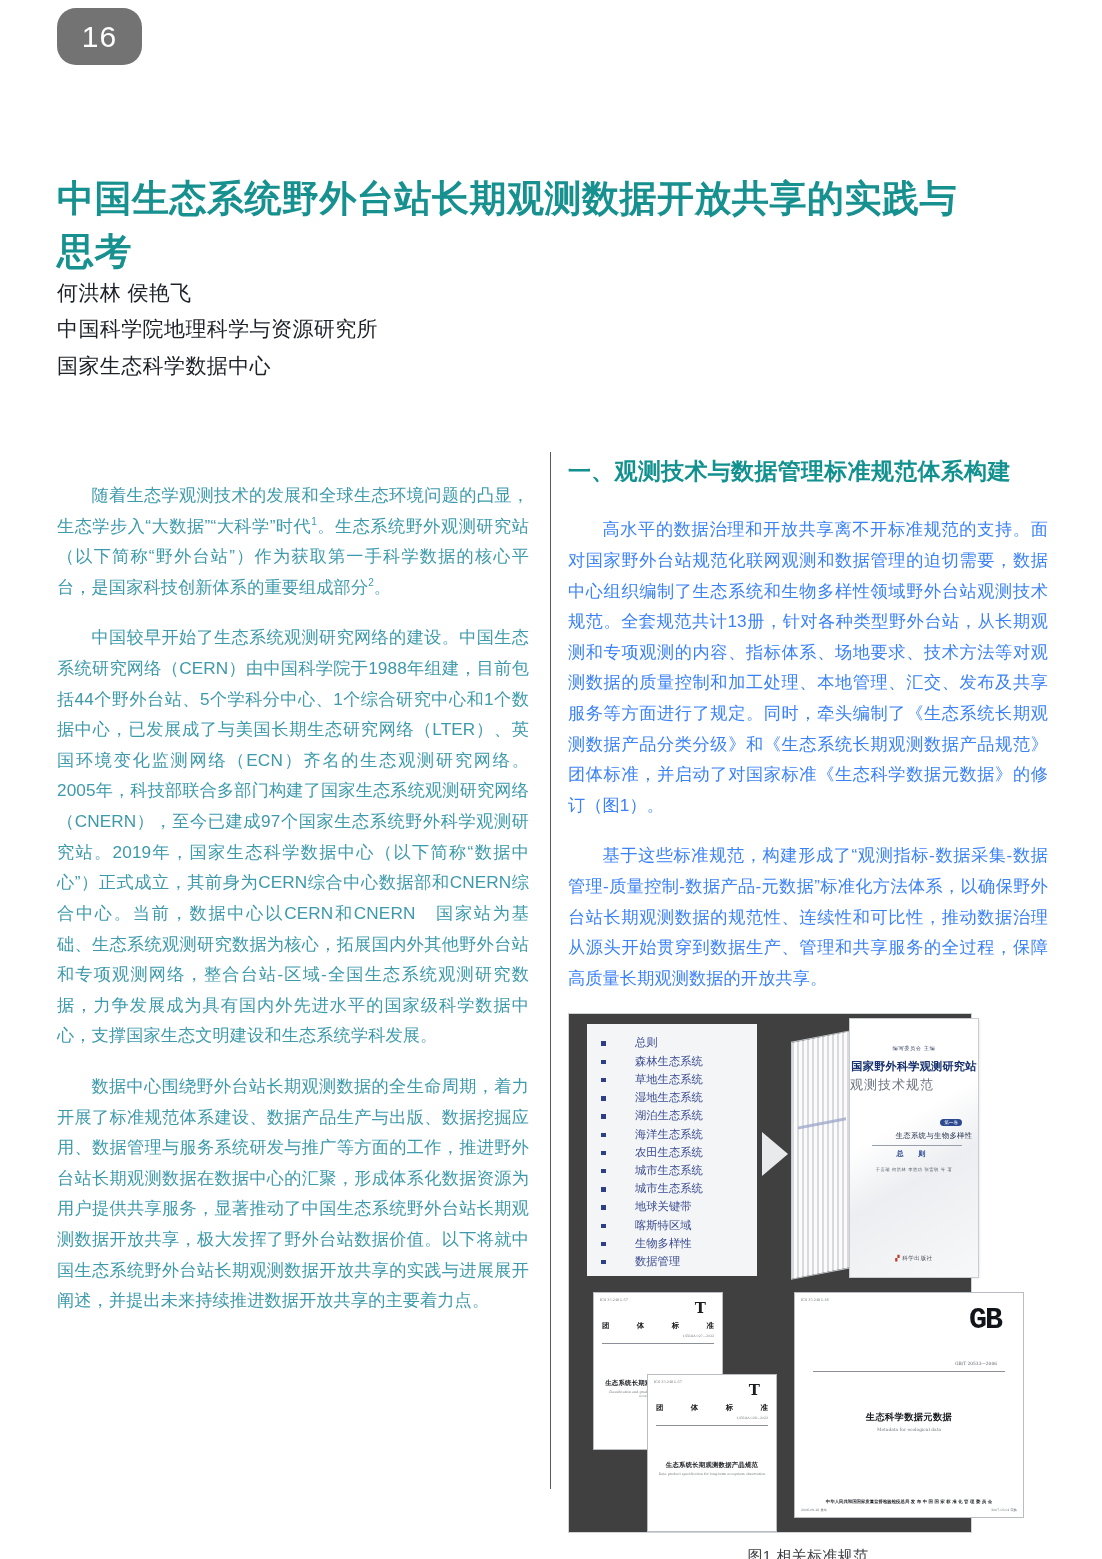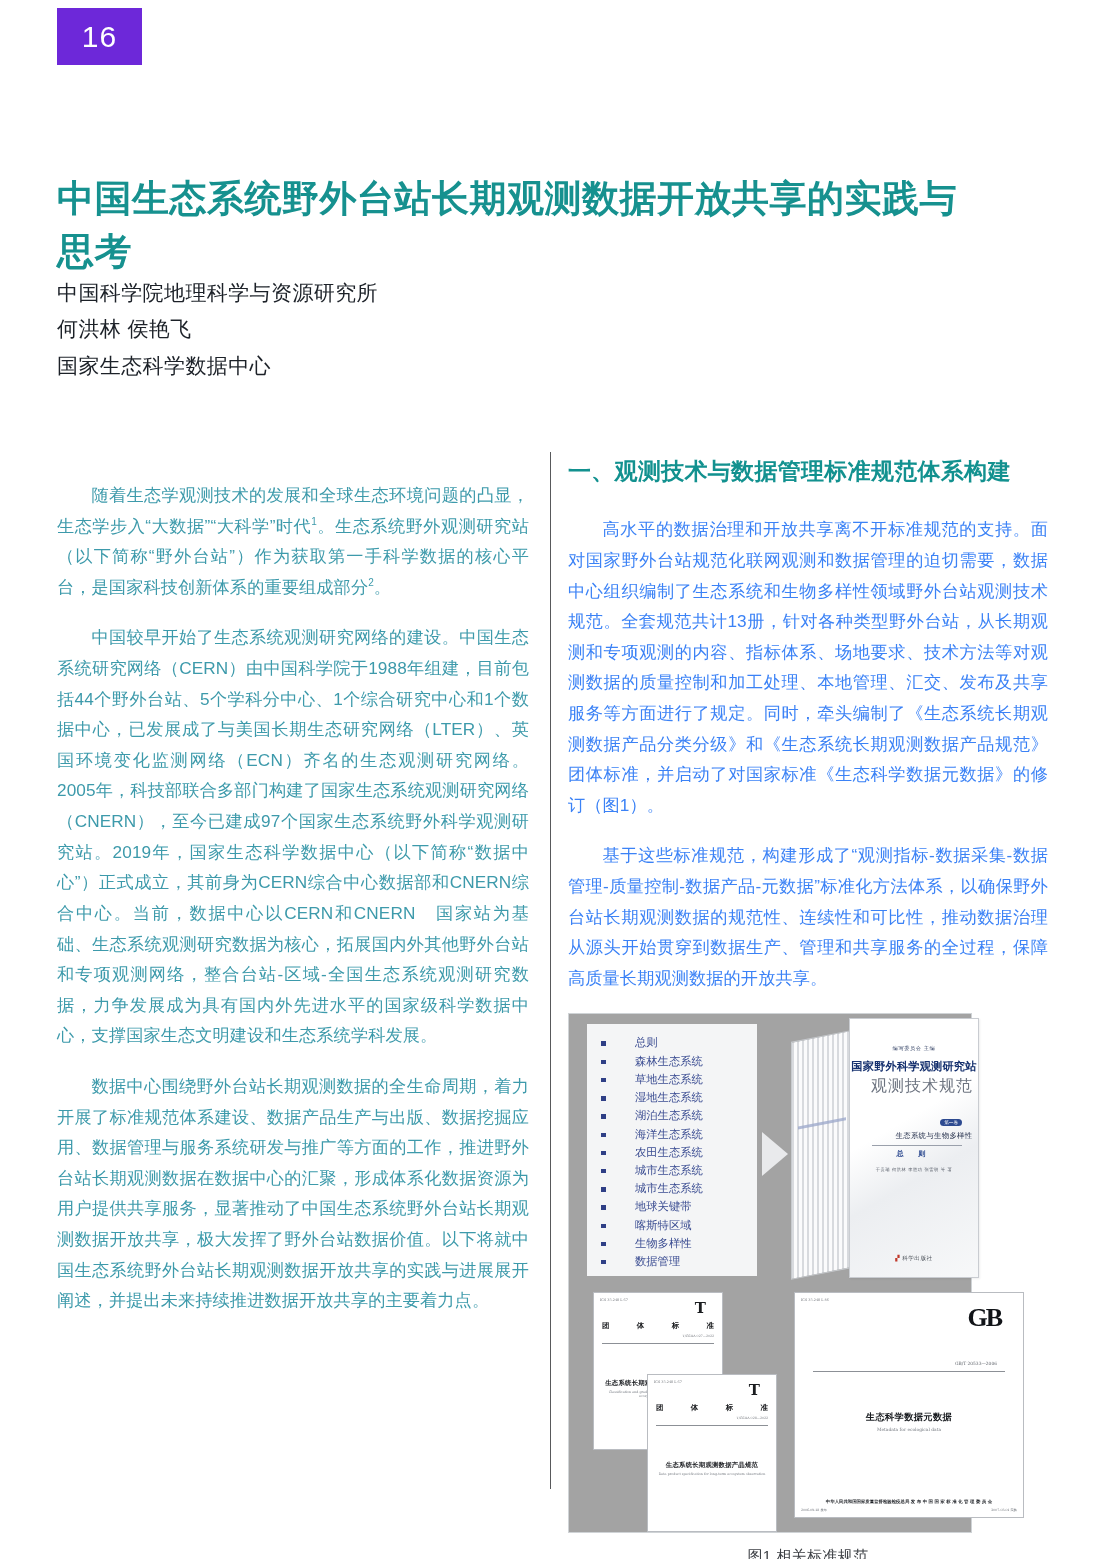--- a/index.html
+++ b/index.html
@@ -17,28 +17,29 @@
     background: #fff;
   }
 
   
   .page-num-badge {
     position: absolute;
     left: 57px;
     top: 8px;
     width: 85px;
     height: 57px;
-    background: #6d28d9;
+    background: #737373;
     color: #ffffff;
     font-size: 30px;
     font-weight: 300;
     display: flex;
     align-items: center;
     justify-content: center;
     letter-spacing: 1px;
+    border-radius: 19px;
   }
 
   
   .title {
     position: absolute;
     left: 57px;
     top: 133px;
     width: 900px;
     color: #16918f;
     font-size: 37px;
@@ -110,21 +111,21 @@
     letter-spacing: 0.1px;
   }
 
   
   .figure-box {
     position: relative;
     margin-top: 10px;
     width: 404px;
     height: 520px;
     border: 1px solid #cfd3d6;
-    background: #a3a3a3;
+    background: #404040;
   }
   .fig-top {
     position: relative;
     height: 272px;
   }
   .fig-list {
     position: absolute;
     left: 18px;
     top: 10px;
     width: 170px;
@@ -203,22 +204,22 @@
   .bf-editor {
     position: absolute; top: 26px; left: 0; right: 0;
     text-align: center; font-size: 5.2px; color: #3c4a6b; letter-spacing: .6px;
   }
   .bf-title {
     position: absolute; top: 40px; left: 0; right: 0;
     text-align: center; font-size: 11.2px; font-weight: bold;
     color: #15306e; letter-spacing: .2px;
   }
   .bf-sub {
-    position: absolute; top: 57px; left: 16px; right: 0;
-    text-align: center; font-size: 16px; color: #6d7480; letter-spacing: 1px;
+    position: absolute; top: 57px; left: 0; right: 0;
+    font-size: 13px; color: #6d7480; letter-spacing: 1px;
   }
   .bf-vol {
     position: absolute; top: 100px; right: 16px;
     font-size: 4.6px; color: #fff; background: #2d4a90;
     border-radius: 5px; padding: 1px 4px;
   }
   .bf-series {
     position: absolute; top: 112px; left: 0; right: 0;
     text-align: center; font-size: 7.4px; color: #2a3550; letter-spacing: .3px; padding-left: 40px;
   }
@@ -264,22 +265,22 @@
               font-size: 6.4px; font-weight: bold; color: #1a1c20; letter-spacing: .2px; }
   .s-en     { position: absolute; top: 97px; left: 6px; right: 6px; text-align: center;
               font-size: 3.3px; color: #787d84; }
   .s-foot   { position: absolute; bottom: 5px; left: 6px; right: 6px; display: flex;
               justify-content: space-between; font-size: 3.2px; color: #5f646b; }
   .s-issuer { position: absolute; bottom: 12px; left: 0; right: 0; text-align: center;
               font-size: 4.4px; color: #1e2126; line-height: 1.45; font-weight: bold; }
 
   .gb-logo {
     position: absolute; top: 12px; right: 22px;
-    font-size: 26px; font-weight: bold; color: #111418;
-    font-family: Liberation Serif, serif; line-height: 1; letter-spacing: -2px;
+    font-size: 30px; font-weight: bold; color: #111418;
+    font-family: Liberation Mono, monospace; line-height: 1; letter-spacing: -2px;
   }
   .gb-title {
     position: absolute; top: 48px; left: 0; right: 0; text-align: center;
     font-size: 14px; font-weight: bold; color: #15181c; letter-spacing: 3px;
   }
   .gb-no { position: absolute; top: 68px; right: 26px; font-size: 4.4px; color: #5e636a; }
   .gb-rule { position: absolute; top: 78px; left: 18px; right: 18px; height: 1px; background: #8c9096; }
   .gb-name { position: absolute; top: 118px; left: 0; right: 0; text-align: center;
              font-size: 9.2px; font-weight: bold; color: #171a1e; letter-spacing: .4px; }
   .gb-en   { position: absolute; top: 134px; left: 0; right: 0; text-align: center;
@@ -297,22 +298,22 @@
 </head>
 <body>
 
 <div class="page">
 
   <div class="page-num-badge">16</div>
 
   <h1 class="title">中国生态系统野外台站长期观测数据开放共享的实践与思考</h1>
 
   <div class="byline">
+    <div>何洪林  侯艳飞</div>
     <div>中国科学院地理科学与资源研究所</div>
-    <div>何洪林  侯艳飞</div>
     <div>国家生态科学数据中心</div>
   </div>
 
   <div class="divider"></div>
 
   <div class="col-left">
     <p class="p-teal">
       随着生态学观测技术的发展和全球生态环境问题的凸显，生态学步入“大数据”“大科学”时代<sup>1</sup>。生态系统野外观测研究站（以下简称“野外台站”）作为获取第一手科学数据的核心平台，是国家科技创新体系的重要组成部分<sup>2</sup>。
     </p>
     <p class="p-teal">中国较早开始了生态系统观测研究网络的建设。中国生态系统研究网络（CERN）由中国科学院于1988年组建，目前包括44个野外台站、5个学科分中心、1个综合研究中心和1个数据中心，已发展成了与美国长期生态研究网络（LTER）、英国环境变化监测网络（ECN）齐名的生态观测研究网络。2005年，科技部联合多部门构建了国家生态系统观测研究网络（CNERN），至今已建成97个国家生态系统野外科学观测研究站。2019年，国家生态科学数据中心（以下简称“数据中心”）正式成立，其前身为CERN综合中心数据部和CNERN综合中心。当前，数据中心以CERN和CNERN　国家站为基础、生态系统观测研究数据为核心，拓展国内外其他野外台站和专项观测网络，整合台站-区域-全国生态系统观测研究数据，力争发展成为具有国内外先进水平的国家级科学数据中心，支撑国家生态文明建设和生态系统学科发展。</p>

